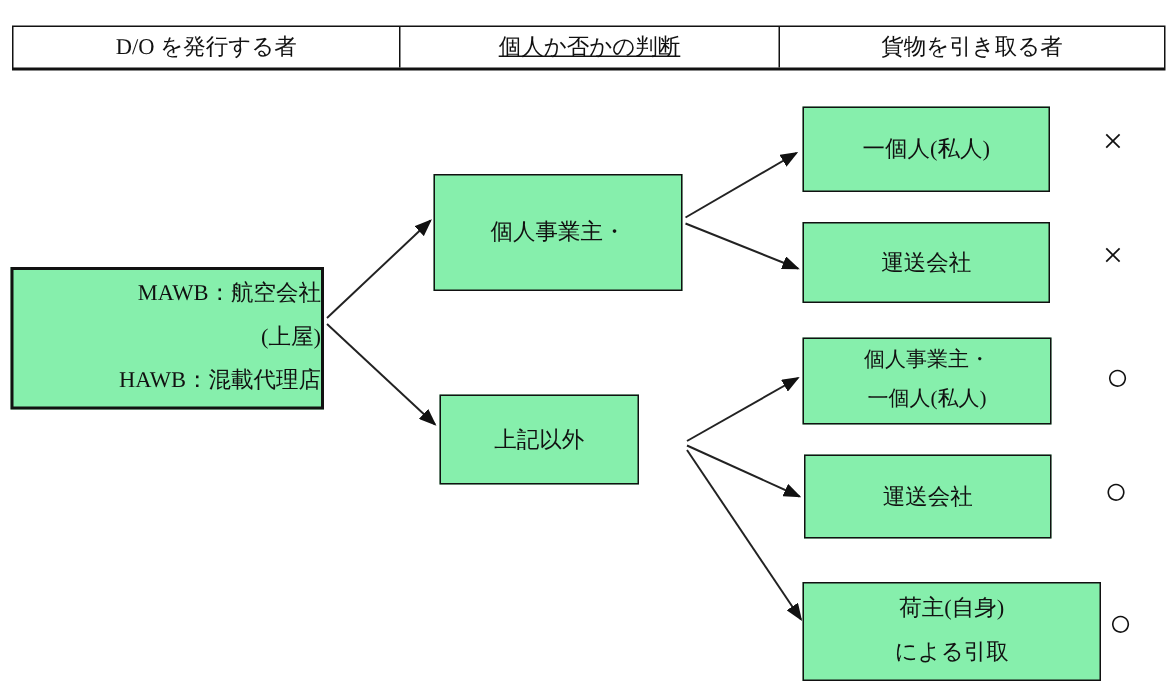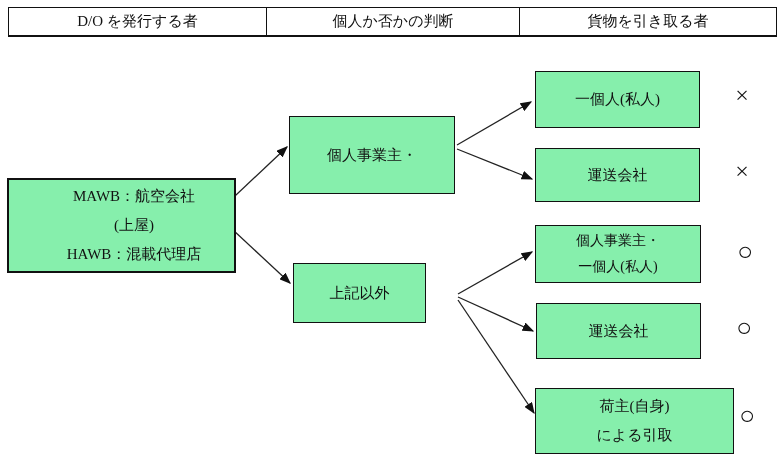--- a/index.html
+++ b/index.html
@@ -2,40 +2,40 @@
 <html><head>
 <meta charset="utf-8">
 <style>
   html,body{margin:0;padding:0;background:#fff;}
   .canvas{
     position:relative;width:784px;height:462px;background:#fff;overflow:hidden;
     font-family:"Liberation Serif","DejaVu Serif",serif;color:#111;
   }
   
   .header{
-    position:absolute;left:8px;top:7px;width:769px;height:30px;
+    position:absolute;left:8px;top:17px;width:769px;height:30px;
     display:flex;box-sizing:border-box;
     border:1.5px solid #111;border-bottom:2.5px solid #111;
   }
   .hcell{
     display:flex;align-items:center;justify-content:center;
     font-size:15px;box-sizing:border-box;height:100%;
   }
   .hcell + .hcell{border-left:1.5px solid #111;}
-  .hc1{width:257px;} .hc2{width:253px;} .hc3{flex:1;}
+  .hc1{width:257px;} .hc2{width:253px;text-decoration:underline;} .hc3{flex:1;}
 
   
   .box{
     position:absolute;box-sizing:border-box;border:1.5px solid #111;background:#86efac;
     display:flex;flex-direction:column;justify-content:center;
     font-size:15px;text-align:center;
   }
   .box .ln{display:block;}
-  .src{left:7px;top:178px;width:229px;height:95px;border-width:2px;
-       text-align:center;padding-left:25px;line-height:29px;}
+  .src{left:7px;top:178px;width:209px;height:95px;border-width:2px;
+       text-align:right;padding-left:25px;line-height:29px;}
   .midtop{left:289px;top:116px;width:166px;height:78px;line-height:30px;}
   .midbot{left:293px;top:263px;width:133px;height:60px;}
   .r1{left:535px;top:71px;width:165px;height:57px;}
   .r2{left:535px;top:148px;width:165px;height:54px;}
   .r3{left:535px;top:225px;width:166px;height:58px;font-size:14px;line-height:26px;}
   .r4{left:536px;top:303px;width:165px;height:56px;}
   .r5{left:535px;top:388px;width:199px;height:66px;line-height:29px;}
 
   
   .mark{

